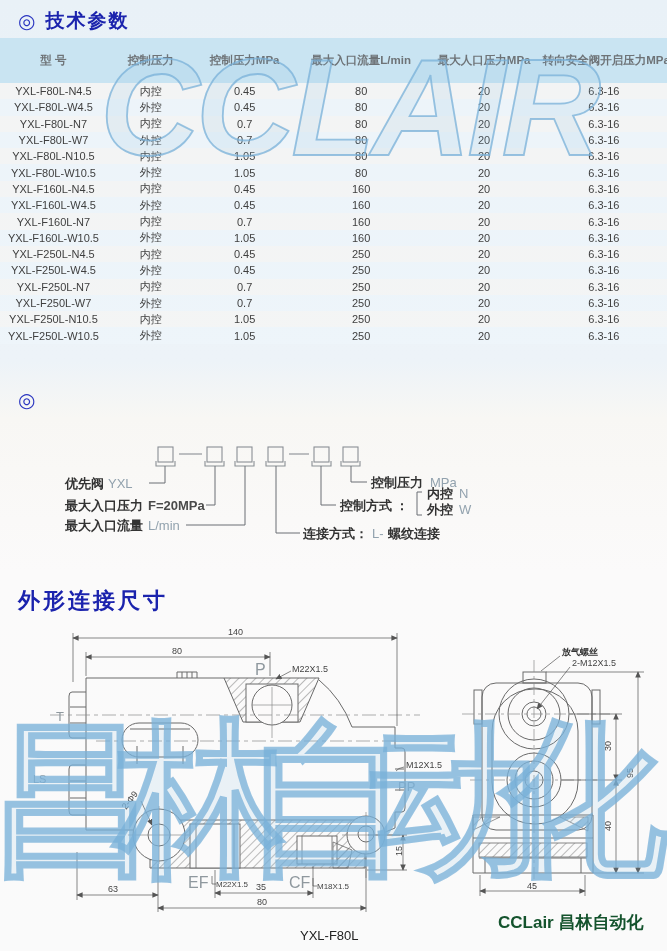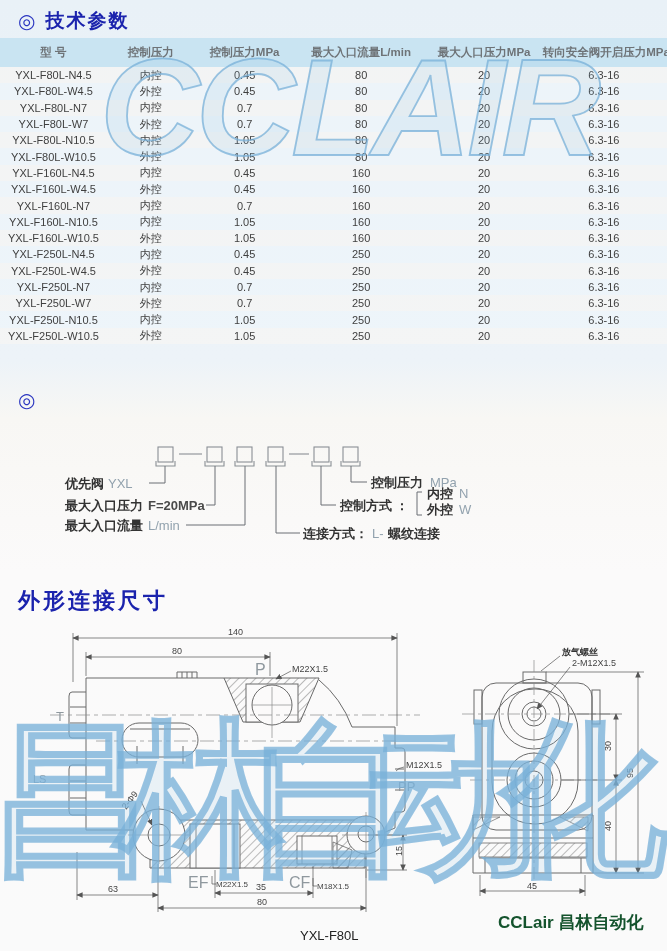--- a/index.html
+++ b/index.html
@@ -10,21 +10,21 @@
   }
   .sec-title{position:absolute;display:flex;align-items:center;gap:10px;color:#1b23ad;font-weight:bold;}
   .sec-title .bullet{font-size:20px;line-height:1;color:#2a35c0;}
   .sec-title .txt{font-size:19px;letter-spacing:2px;}
   #title3 .txt{font-size:22px;letter-spacing:3px;}
   
   .tbl-wrap{position:absolute;left:0;top:38px;width:667px;}
   table.params{width:100%;border-collapse:collapse;table-layout:fixed;}
   table.params th{
     background:#c9e4f2;color:#6e7377;font-size:11.5px;font-weight:bold;
-    height:21px;padding:4px 2px;white-space:nowrap;overflow:hidden;
+    height:21px;padding:12px 2px;white-space:nowrap;overflow:hidden;
   }
   table.params td{
     color:#3f3f3f;font-size:11px;text-align:center;height:16.3px;padding:0 2px;white-space:nowrap;
   }
   table.params tr:nth-child(odd) td{background:rgba(249,245,242,.55);}
   table.params tr:nth-child(even) td{background:rgba(238,246,251,.55);}
   
   .wm{position:absolute;pointer-events:none;font-weight:bold;white-space:nowrap;
       color:rgba(135,190,228,.14);-webkit-text-stroke:1.8px rgba(120,176,216,.75);z-index:5;}
   #wm-cclair{left:100px;top:28px;font-size:138px;font-style:italic;letter-spacing:-4px;}
@@ -116,28 +116,20 @@
           <td>外控</td>
           <td>0.45</td>
           <td>160</td>
           <td>20</td>
           <td>6.3-16</td>
         </tr>
         <tr>
           <td>YXL-F160L-N7</td>
           <td>内控</td>
           <td>0.7</td>
-          <td>160</td>
-          <td>20</td>
-          <td>6.3-16</td>
-        </tr>
-        <tr>
-          <td>YXL-F160L-N10.5</td>
-          <td>内控</td>
-          <td>1.05</td>
           <td>160</td>
           <td>20</td>
           <td>6.3-16</td>
         </tr>
         <tr>
           <td>YXL-F160L-W10.5</td>
           <td>外控</td>
           <td>1.05</td>
           <td>160</td>
           <td>20</td>

